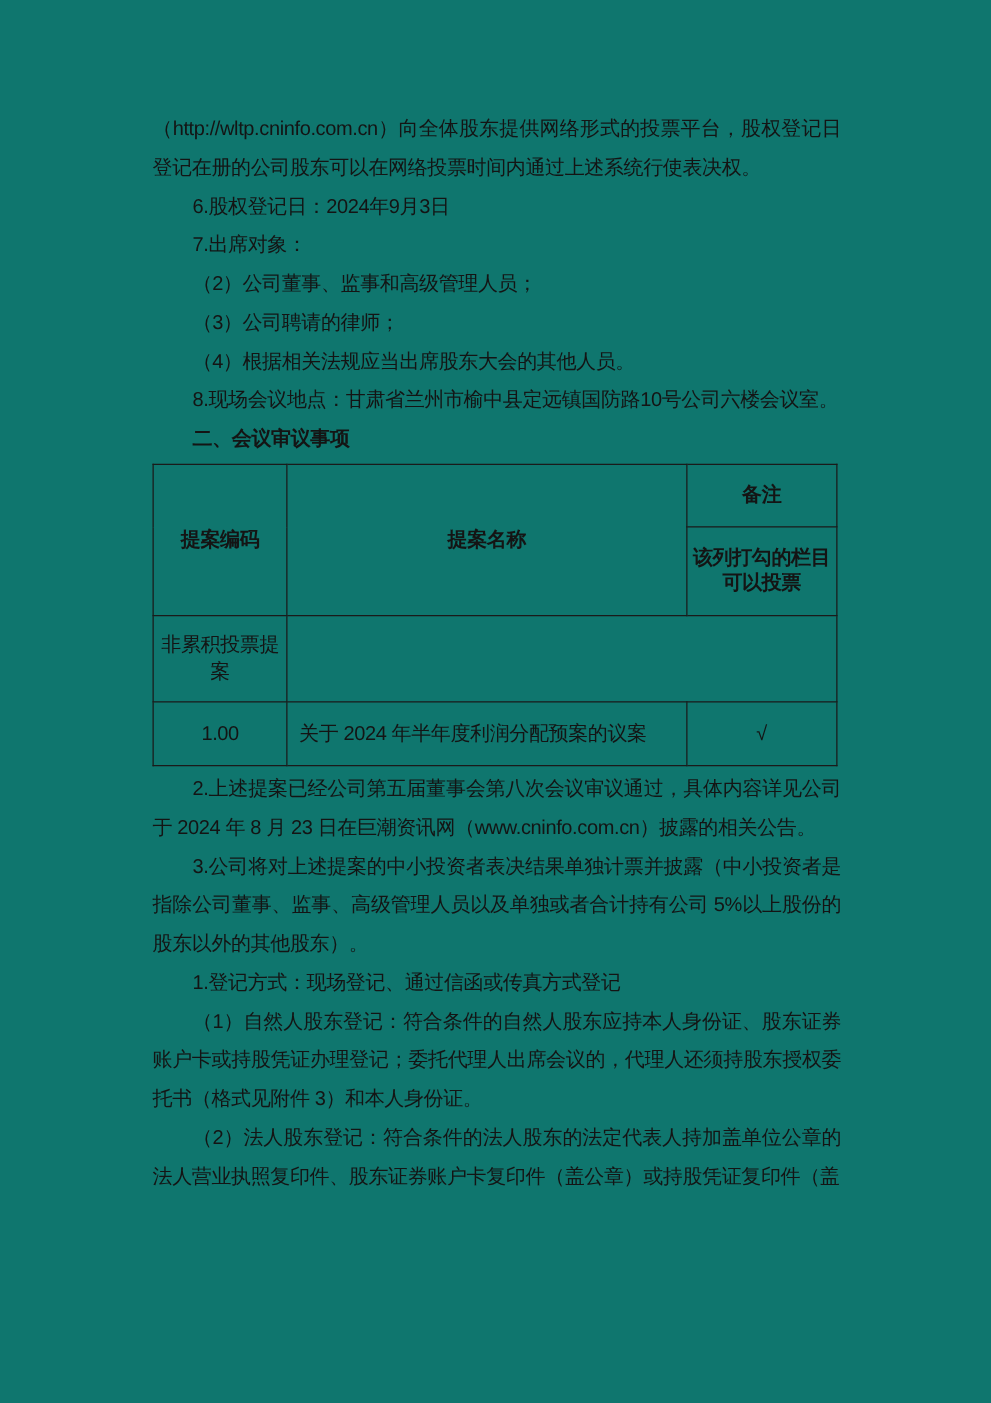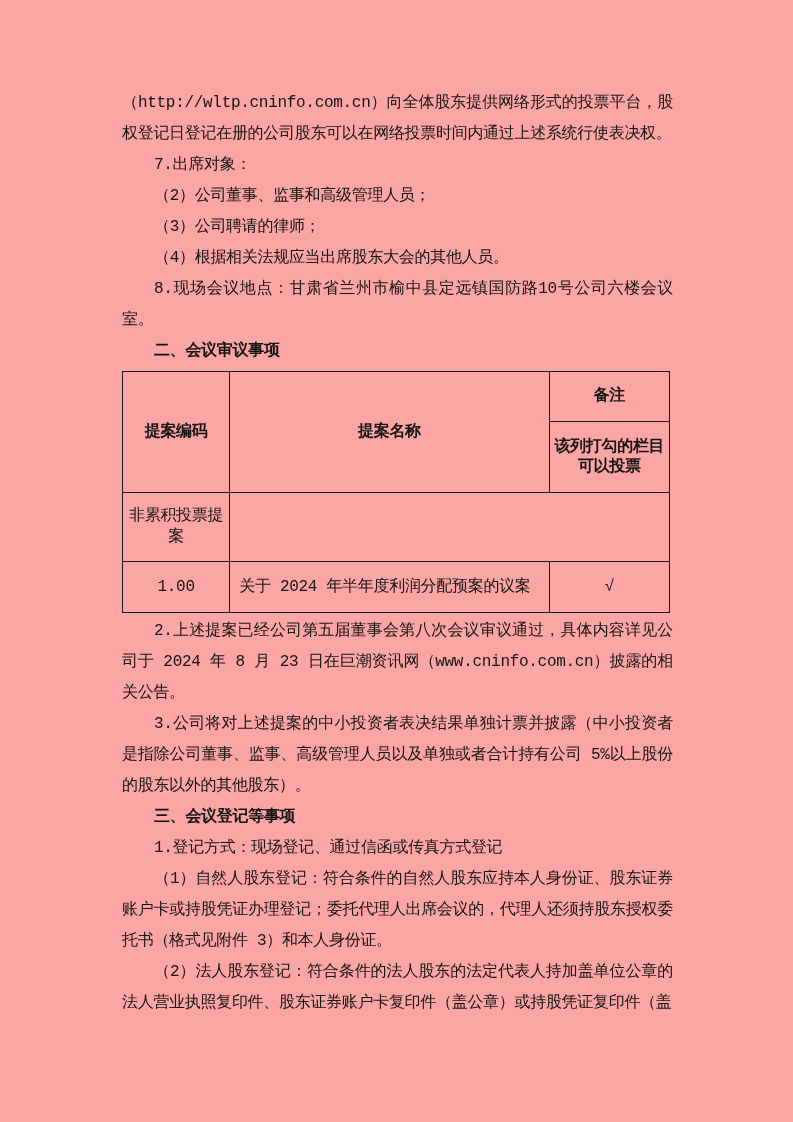--- a/index.html
+++ b/index.html
@@ -4,23 +4,23 @@
 <style>
   html, body {
     margin: 0;
     padding: 0;
     background: #ffffff;
   }
   .page {
     position: relative;
     width: 793px;
     height: 1122px;
-    background: #fca5a5;
+    background: #0f766e;
     overflow: hidden;
-    font-family: Liberation Mono, monospace;
+    font-family: Liberation Sans, sans-serif;
     color: #141414;
   }
   .content {
     position: absolute;
     left: 122px;
     top: 88px;
     width: 551px;
     font-size: 16px;
     line-height: 31px;
     letter-spacing: -0.3px;
@@ -77,20 +77,21 @@
     margin-left: 27px;
   }
 </style>
 </head>
 <body>
 
 <div class="page">
   <div class="content">
 
     <p class="continuation">（http://wltp.cninfo.com.cn）向全体股东提供网络形式的投票平台，股权登记日登记在册的公司股东可以在网络投票时间内通过上述系统行使表决权。</p>
+    <p>6.股权登记日：2024年9月3日</p>
     <p>7.出席对象：</p>
     <p>（2）公司董事、监事和高级管理人员；</p>
     <p>（3）公司聘请的律师；</p>
     <p>（4）根据相关法规应当出席股东大会的其他人员。</p>
     <p>8.现场会议地点：甘肃省兰州市榆中县定远镇国防路10号公司六楼会议室。</p>
     <p class="heading">二、会议审议事项</p>
 
     <table class="proposals outer">
       <colgroup>
         <col style="width:19.6%">
@@ -113,19 +114,18 @@
         <tr class="data-row">
           <td>1.00</td>
           <td class="name-cell">关于 2024 年半年度利润分配预案的议案</td>
           <td>√</td>
         </tr>
       </tbody>
     </table>
 
     <p>2.上述提案已经公司第五届董事会第八次会议审议通过，具体内容详见公司于 2024 年 8 月 23 日在巨潮资讯网（www.cninfo.com.cn）披露的相关公告。</p>
     <p>3.公司将对上述提案的中小投资者表决结果单独计票并披露（中小投资者是指除公司董事、监事、高级管理人员以及单独或者合计持有公司 5%以上股份的股东以外的其他股东）。</p>
-    <p class="heading">三、会议登记等事项</p>
     <p>1.登记方式：现场登记、通过信函或传真方式登记</p>
     <p>（1）自然人股东登记：符合条件的自然人股东应持本人身份证、股东证券账户卡或持股凭证办理登记；委托代理人出席会议的，代理人还须持股东授权委托书（格式见附件 3）和本人身份证。</p>
     <p>（2）法人股东登记：符合条件的法人股东的法定代表人持加盖单位公章的法人营业执照复印件、股东证券账户卡复印件（盖公章）或持股凭证复印件（盖</p>
 
   </div>
 </div>
 
 </body></html>

